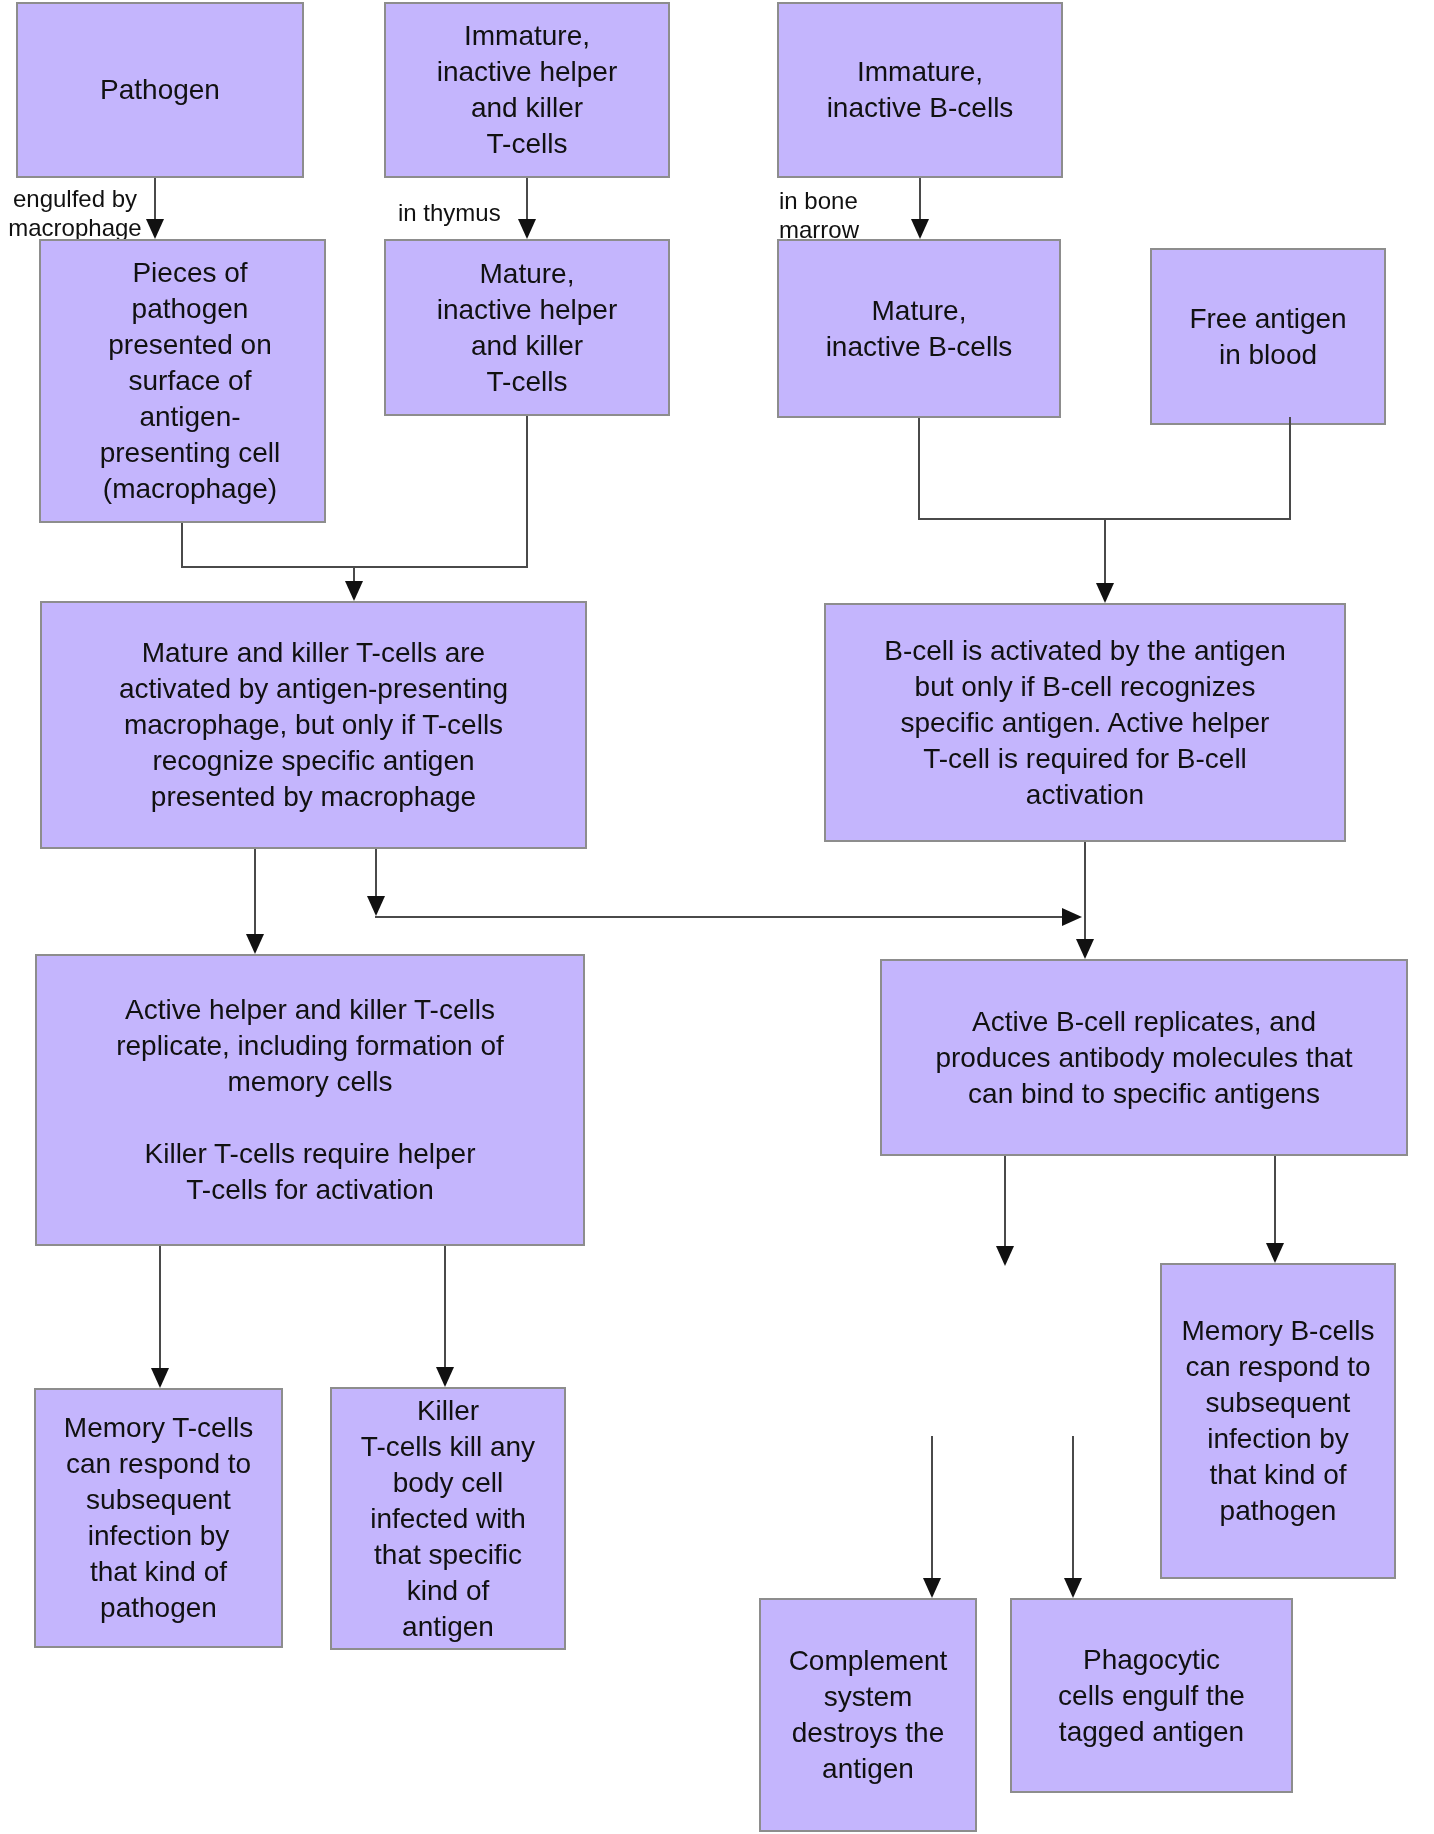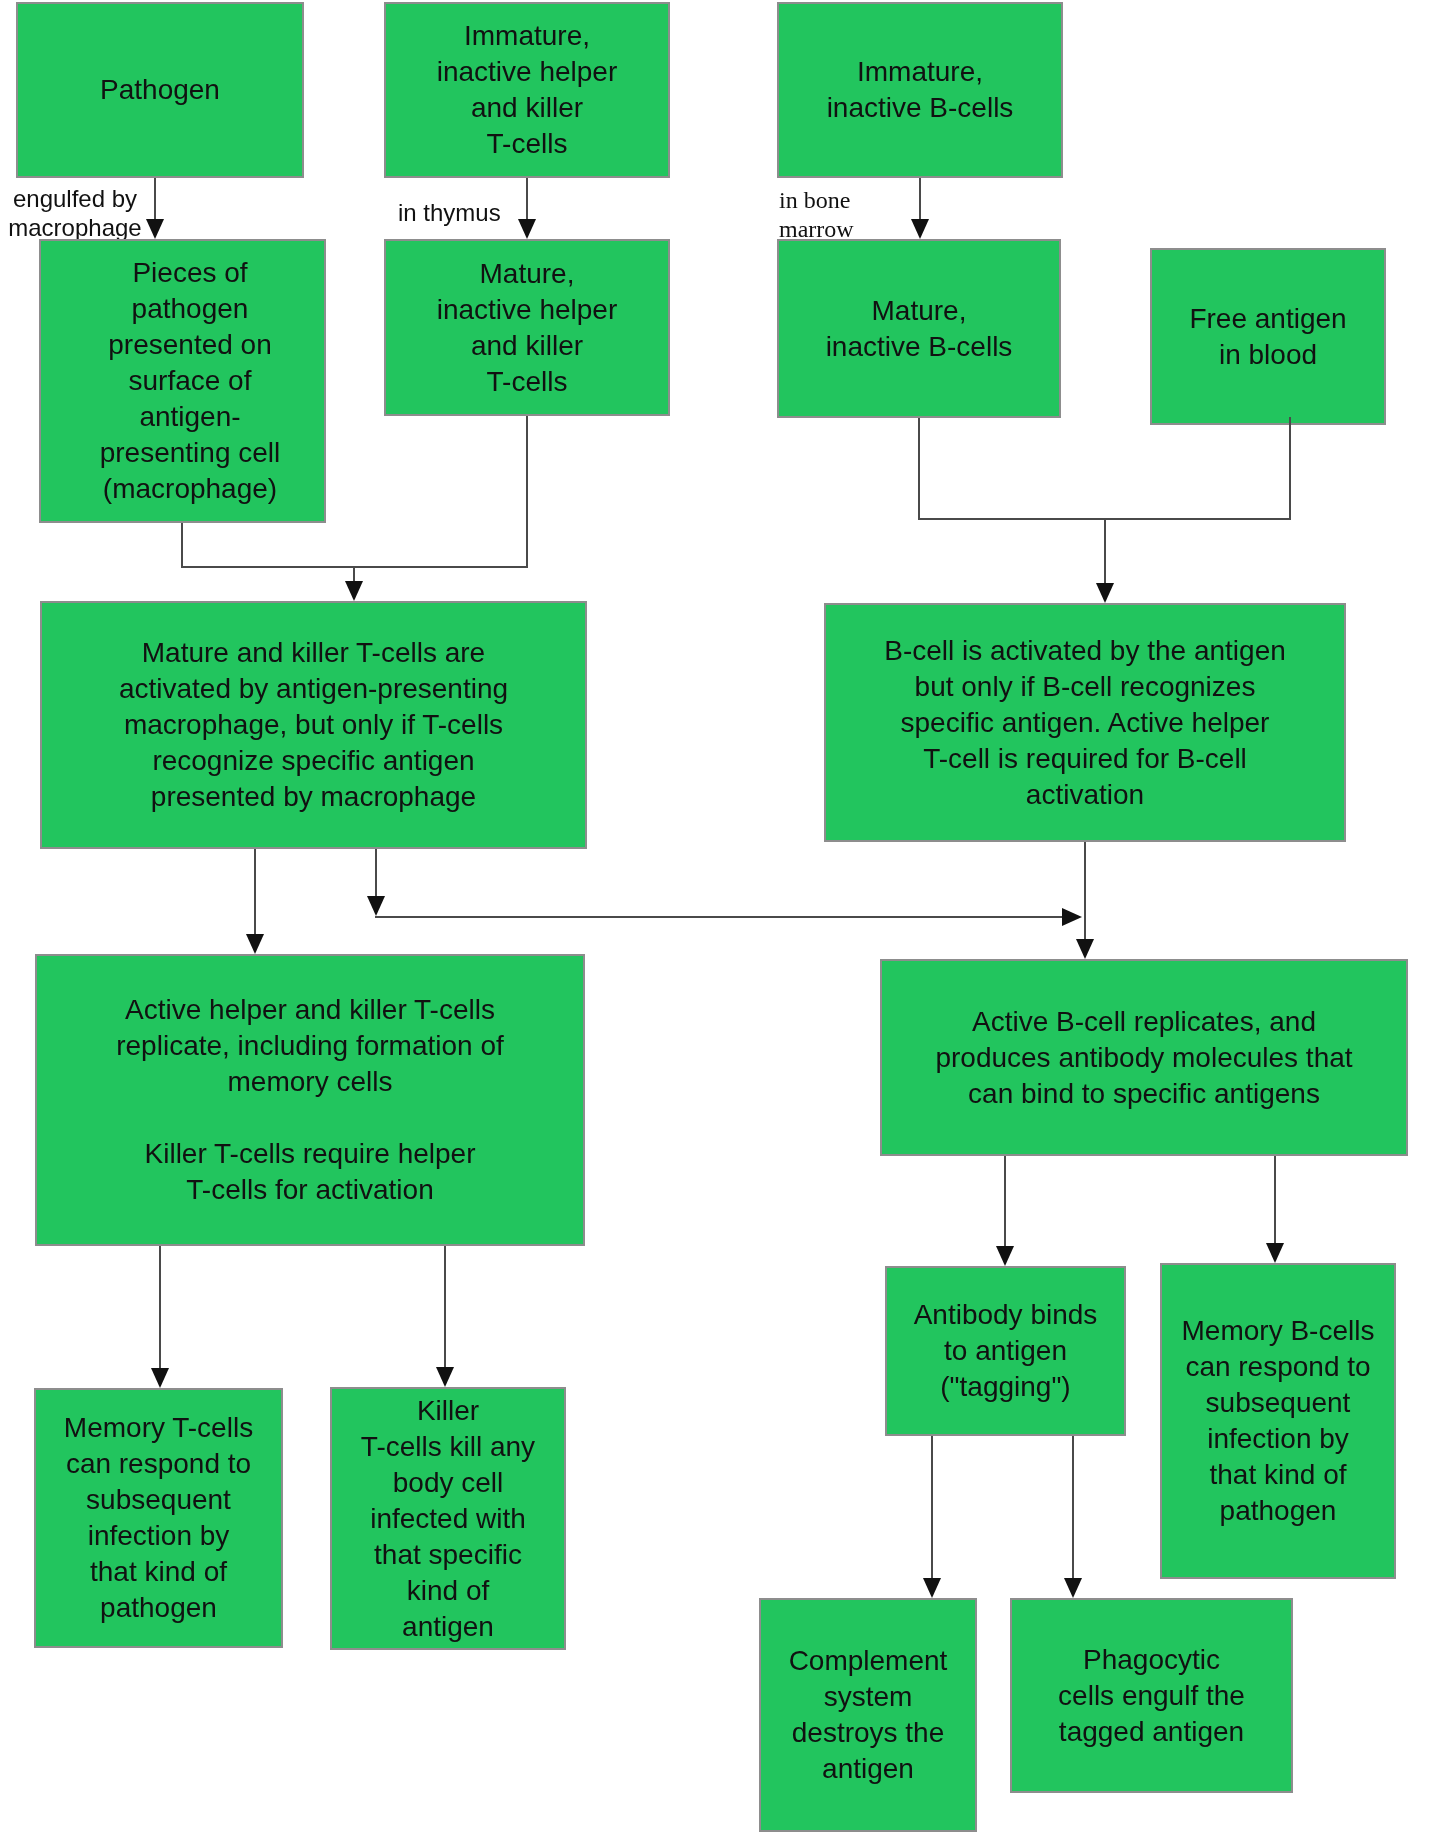--- a/index.html
+++ b/index.html
@@ -4,21 +4,21 @@
 <style>
   :root{
     --background:#ffffff; --box-border:#8d8d8d; --line:#4a4a4a; --arrow:#111111; --text:#111111;
   }
   html,body{margin:0;padding:0;background:var(--background);}
   .canvas{
     position:relative; width:1434px; height:1834px; background:var(--background);
     font-family:"Liberation Sans", sans-serif; color:var(--text);
   }
   .box{
-    position:absolute; border:2px solid var(--box-border); background:#22c55e;
+    position:absolute; border:2px solid var(--box-border); background:#c4b5fd;
     display:flex; align-items:center; justify-content:center; box-sizing:border-box;
   }
   .box .txt{
     display:block; width:100%; text-align:center; white-space:pre-line;
     font-size:28px; line-height:36px; color:var(--text);
   }
   .edge-label{
     position:absolute; font-size:24px; line-height:29px; white-space:pre-line; color:var(--text);
   }
   .flow-label{
@@ -60,21 +60,21 @@
   <div class="arr-down" style="left:146px;top:219px;"></div>
   <div class="edge-label" style="left:0px;top:184px;width:150px;text-align:center;">engulfed by
 macrophage</div>
 
   <div class="vl" style="left:526px;top:178px;height:44px;"></div>
   <div class="arr-down" style="left:518px;top:219px;"></div>
   <div class="edge-label" style="left:398px;top:198px;">in thymus</div>
 
   <div class="vl" style="left:919px;top:178px;height:44px;"></div>
   <div class="arr-down" style="left:911px;top:219px;"></div>
-  <div class="edge-label" style="left:779px;top:186px;font-family:Liberation Serif, serif;">in bone
+  <div class="edge-label" style="left:779px;top:186px;">in bone
 marrow</div>
 
   <div class="box" style="left:39px;top:239px;width:287px;height:284px;padding-left:15px;">
       <span class="txt">Pieces of
 pathogen
 presented on
 surface of
 antigen-
 presenting cell
 (macrophage)</span>
@@ -165,25 +165,20 @@
     </div>
   <div class="box" style="left:330px;top:1387px;width:236px;height:263px;">
       <span class="txt">Killer
 T-cells kill any
 body cell
 infected with
 that specific
 kind of
 antigen</span>
     </div>
-  <div class="box" style="left:885px;top:1266px;width:241px;height:170px;">
-      <span class="txt">Antibody binds
-to antigen
-("tagging")</span>
-    </div>
   <div class="box" style="left:1160px;top:1263px;width:236px;height:316px;">
       <span class="txt">Memory B-cells
 can respond to
 subsequent
 infection by
 that kind of
 pathogen</span>
     </div>
 
   <div class="vl" style="left:931px;top:1436px;height:142px;"></div>

